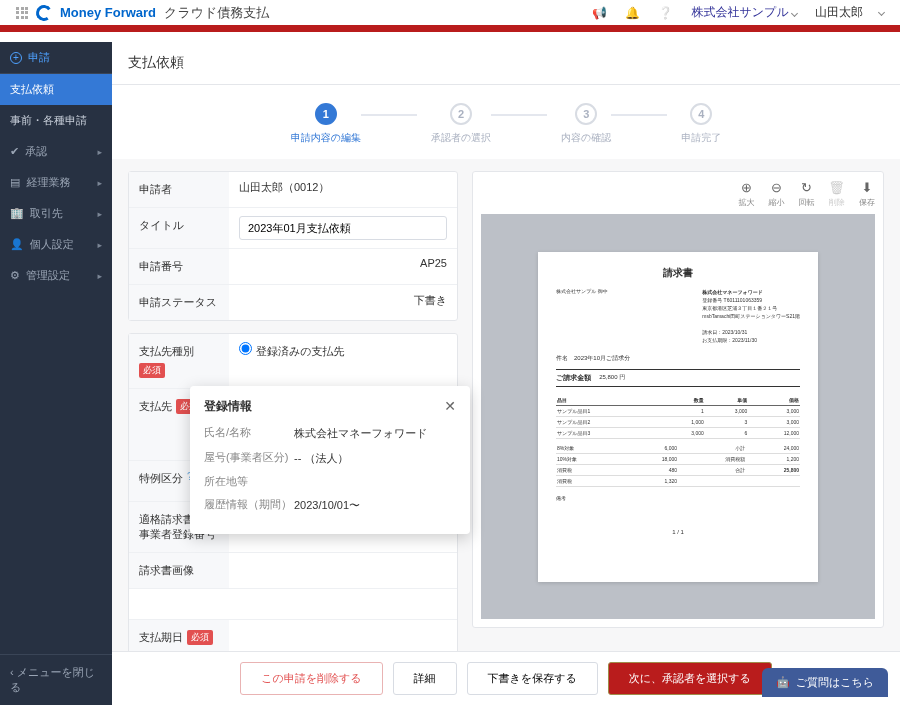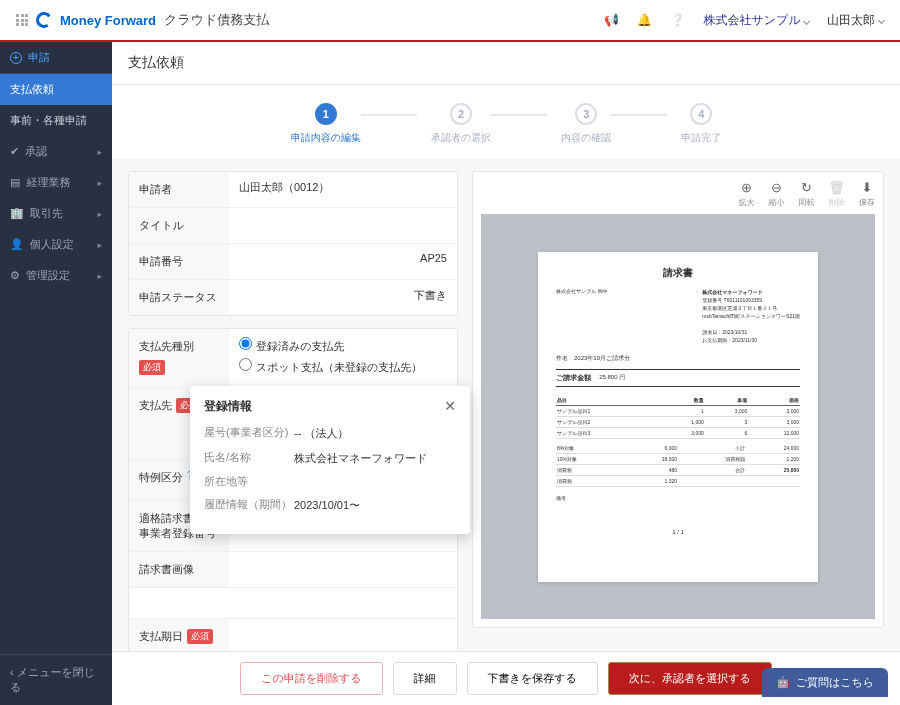--- a/index.html
+++ b/index.html
@@ -1,27 +1,27 @@
 <!DOCTYPE html>
 <html><head>
   <meta charset="utf-8">
   <style>
     * { margin: 0; padding: 0; box-sizing: border-box; }
     body { font-family: -apple-system, BlinkMacSystemFont, "Segoe UI", sans-serif; font-size: 12px; color: #333; background: #fff; width: 900px; height: 705px; overflow: hidden; position: relative; }
     
-    .topbar { height: 42px; border-bottom: 2px solid #b91c1c; display: flex; align-items: center; padding: 0 16px; }
+    .topbar { height: 32px; border-bottom: 7px solid #b91c1c; display: flex; align-items: center; padding: 0 16px; }
     .topbar-left { display: flex; align-items: center; gap: 8px; }
     .apps-icon { display: grid; grid-template-columns: repeat(3, 3px); grid-template-rows: repeat(3, 3px); gap: 1.5px; }
     .apps-icon span { background: #aaa; width: 3px; height: 3px; }
     .logo-c { width: 16px; height: 16px; border: 3px solid #0066cc; border-radius: 50%; border-right-color: transparent; transform: rotate(10deg); }
     .logo-text { font-weight: bold; color: #0066cc; font-size: 13px; }
     .logo-sub { font-size: 13px; color: #444; }
     .topbar-right { margin-left: auto; display: flex; align-items: center; gap: 18px; color: #888; }
     .company-name { color: #339; font-size: 12px; }
-    .user-name { color: #333; font-size: 12px; display: flex; align-items: center; gap: 4px; }
+    .user-name { color: #333; font-size: 12px; display: flex; align-items: center; gap: 16px; }
     .chev-down { border: solid #888; border-width: 0 1px 1px 0; padding: 2px; transform: rotate(45deg); display: inline-block; }
     
     .sidebar { position: absolute; top: 42px; left: 0; bottom: 0; width: 112px; background: #273142; color: #c9d0db; }
     .sidebar-item { padding: 8px 10px; display: flex; align-items: center; gap: 6px; font-size: 11px; cursor: pointer; position: relative; }
     .sidebar-item.primary { color: #4ea1ff; border-bottom: 1px solid #3a4557; }
     .sidebar-item.active { background: #3479d6; color: #fff; }
     .sidebar-item.group { color: #9aa5b5; }
     .sidebar-chev { margin-left: auto; font-size: 9px; color: #7a8595; }
     .add-circle { width: 12px; height: 12px; border: 1px solid #4ea1ff; border-radius: 50%; display: flex; align-items: center; justify-content: center; font-size: 10px; line-height: 1; }
     .sidebar-collapse { position: absolute; bottom: 0; left: 0; right: 0; padding: 10px; border-top: 1px solid #3a4557; font-size: 11px; color: #9aa5b5; }
@@ -195,40 +195,40 @@
   <div class="content-area">
     <div class="two-col">
       <div class="form-col">
         <div class="card">
           <div class="form-row">
               <div class="form-label">申請者</div>
               <div class="form-value">山田太郎（0012）</div>
             </div>
           <div class="form-row">
               <div class="form-label">タイトル</div>
+              <div class="form-value"><input type="text" value="2023年01月支払依頼" style=""></div>
             </div>
           <div class="form-row">
               <div class="form-label">申請番号</div>
               <div class="form-value right">AP25</div>
             </div>
           <div class="form-row">
               <div class="form-label">申請ステータス</div>
               <div class="form-value right">下書き</div>
             </div>
         </div>
 
         <div class="card">
           <div class="form-row">
             <div class="form-label">
                 <span>支払先種別</span> 
                 <span class="req">必須</span>
               </div>
             <div class="form-value">
               <label class="radio-row"><input type="radio" checked="" style=""><span>登録済みの支払先</span></label>
-              <label class="radio-row"><input type="radio" style=""><span>スポット支払（未登録の支払先）</span></label>
             </div>
           </div>
           <div class="form-row">
             <div class="form-label">
                 <span>支払先</span> 
                 <span class="req">必須</span>
               </div>
             <div class="form-value">
               <div class="search-input"><input type="text" value="株式会社マネーフォワード" style=""></div>
               <div class="helper">支払先が無い場合は、債務機能設定より支払先を登録するよう管理者に依頼してください</div>
@@ -387,26 +387,26 @@
 
   </div>
 </div>
 
 <div class="popover">
   <div class="popover-head">
       <span>登録情報</span>
       <span class="popover-close">✕</span>
     </div>
   <div class="popover-row">
+      <div class="popover-label">氏名/名称</div>
+      <div class="popover-value">株式会社マネーフォワード</div>
+    </div>
+  <div class="popover-row">
       <div class="popover-label">屋号(事業者区分)</div>
       <div class="popover-value">-- （法人）</div>
-    </div>
-  <div class="popover-row">
-      <div class="popover-label">氏名/名称</div>
-      <div class="popover-value">株式会社マネーフォワード</div>
     </div>
   <div class="popover-row">
       <div class="popover-label">所在地等</div>
     </div>
   <div class="popover-row">
       <div class="popover-label">履歴情報（期間）</div>
       <div class="popover-value">2023/10/01〜</div>
     </div>
 </div>
 

